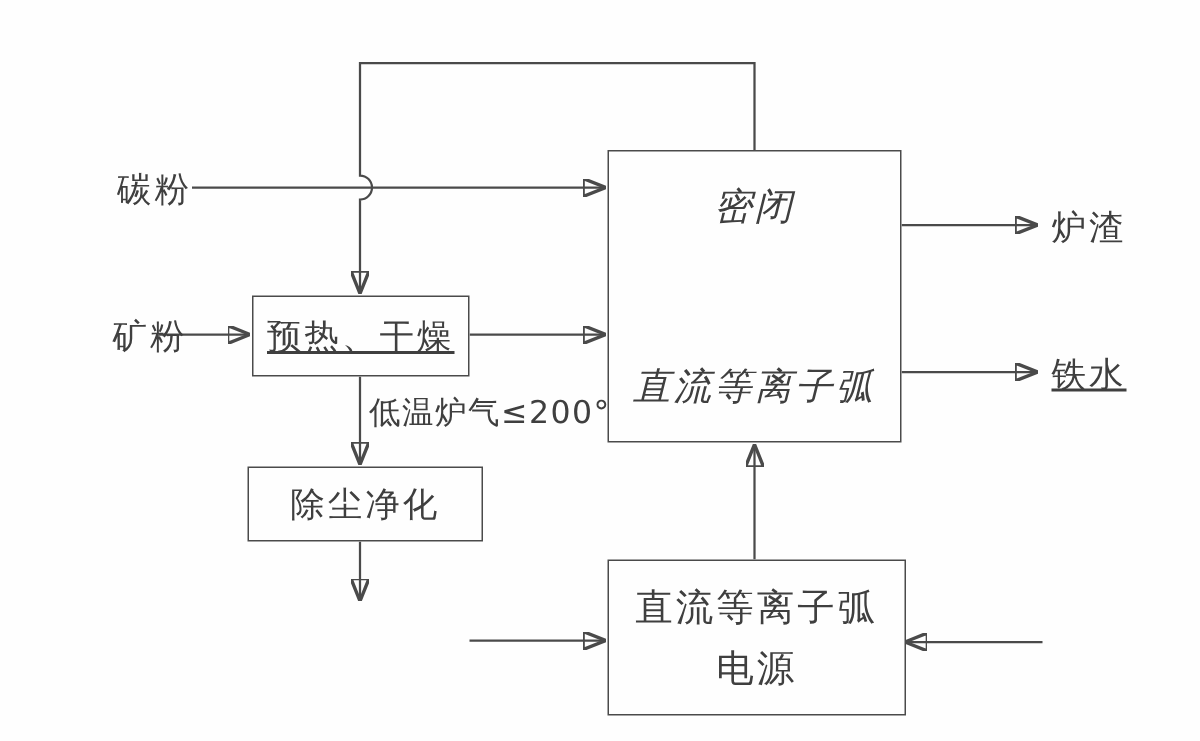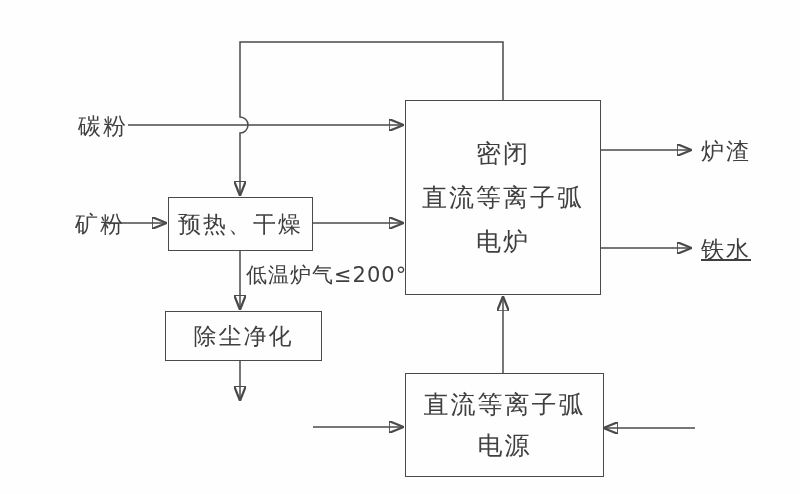--- a/index.html
+++ b/index.html
@@ -87,33 +87,32 @@
 
   <div class="lbl" style="left:78px; top:111px;">碳粉</div>
 
   <div class="lbl" style="left:54px; top:209px;margin-left:21px;">矿粉</div>
 
 
   <div class="lbl" style="left:701px; top:136px;">炉渣</div>
 
   <div class="lbl" style="left:701px; top:234px;text-decoration:underline;">铁水</div>
 
-  <div class="box" style="left:168px; top:197px; width:145px; height:54px;">
+  <div class="box" style="left:168px; top:197px; width:145px; height:54px;text-decoration:underline;">
     <span>预热、干燥</span>
   </div>
 
   <div class="box" style="left:165px; top:311px; width:157px; height:50px;">
     <span>除尘净化</span>
   </div>
 
 
-  <div class="box multi" style="left:405px; top:100px; width:196px; height:195px; padding:36px 0; font-size:25px;">
+  <div class="box multi" style="left:405px; top:100px; width:196px; height:195px; padding:20px 0; font-size:25px;font-style:italic;">
     <span>密闭</span>
     <span>直流等离子弧</span>
-    <span>电炉</span>
   </div>
 
   <div class="box multi" style="left:405px; top:373px; width:199px; height:104px; padding:14px 0; font-size:25px;">
     <span>直流等离子弧</span>
     <span>电源</span>
   </div>
 
 </div>
 
 </body></html>

